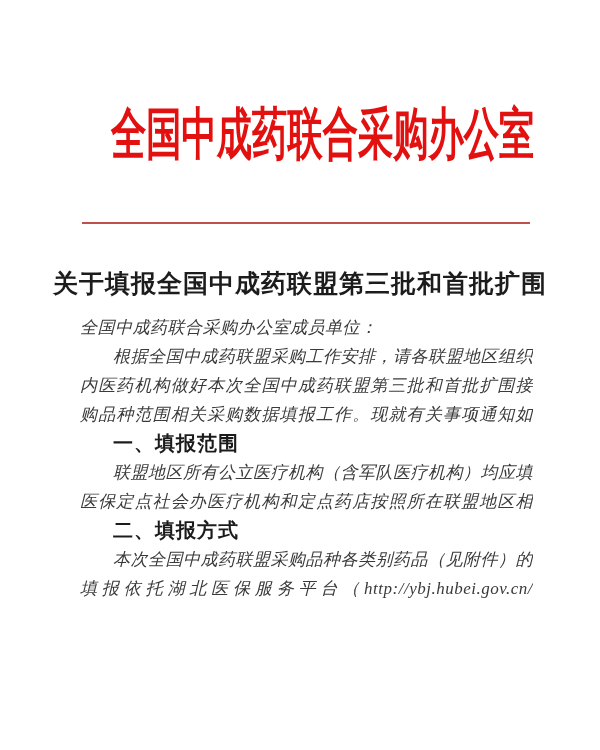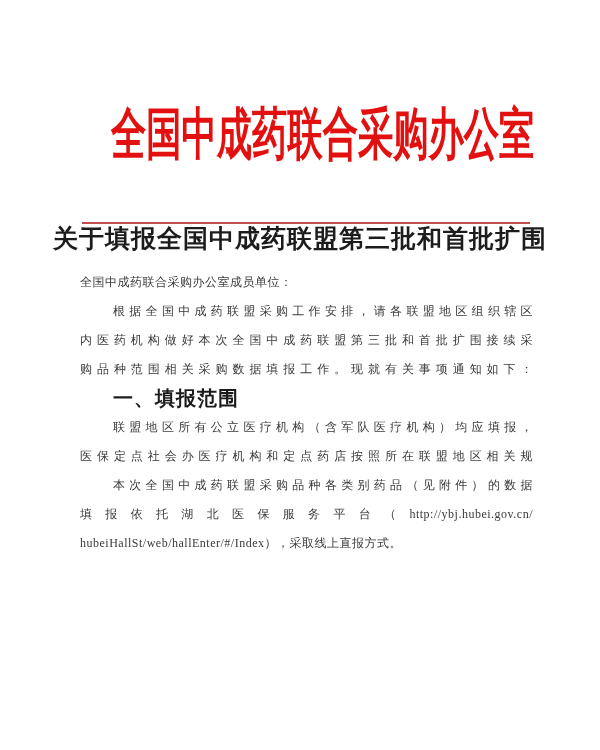--- a/index.html
+++ b/index.html
@@ -34,43 +34,45 @@
     font-family: "Liberation Serif", "DejaVu Serif", serif;
   }
   .red-rule {
     margin-top: 57px;
     margin-left: 82px;
     width: 448px;
     height: 2px;
     background: #c0504d;
   }
   .doc-title {
+    margin-top: 45px;
     text-align: center;
     font-size: 25px;
     line-height: 30px;
     font-weight: bold;
     color: #1c1c1c;
     letter-spacing: 1px;
     font-family: "Liberation Serif", "DejaVu Serif", serif;
   }
   .body-text {
     margin-top: 14px;
     margin-left: 80px;
     width: 453px;
   }
   .line {
-    font-size: 12px;
+    font-size: 17px;
     line-height: 29px;
     color: #3a3a3a;
     text-align: justify;
     text-align-last: left;
     letter-spacing: 0.5px;
     white-space: normal;
     overflow: hidden;
     height: 29px;
+    font-style: italic;
   }
   .line.full {
     text-align-last: justify;
   }
   .line.indent {
     text-indent: 33px;
   }
   .sec-title {
     font-size: 20px;
     line-height: 29px;
@@ -101,19 +103,19 @@
 
     <div class="line full indent">根据全国中成药联盟采购工作安排，请各联盟地区组织辖区</div>
     <div class="line full">内医药机构做好本次全国中成药联盟第三批和首批扩围接续采</div>
     <div class="line full">购品种范围相关采购数据填报工作。现就有关事项通知如下：</div>
 
     <div class="sec-title">一、填报范围</div>
 
     <div class="line full indent">联盟地区所有公立医疗机构（含军队医疗机构）均应填报，</div>
     <div class="line full">医保定点社会办医疗机构和定点药店按照所在联盟地区相关规</div>
 
+    <div class="sec-title">二、填报方式</div>
 
     <div class="line full indent">本次全国中成药联盟采购品种各类别药品（见附件）的数据</div>
     <div class="line full">填报依托湖北医保服务平台（http://ybj.hubei.gov.cn/</div>
-    <div class="line">hubeiHallSt/web/hallEnter/#/Index），采取线上直报方式。</div>
 
   </div>
 </div>
 
 </body></html>

